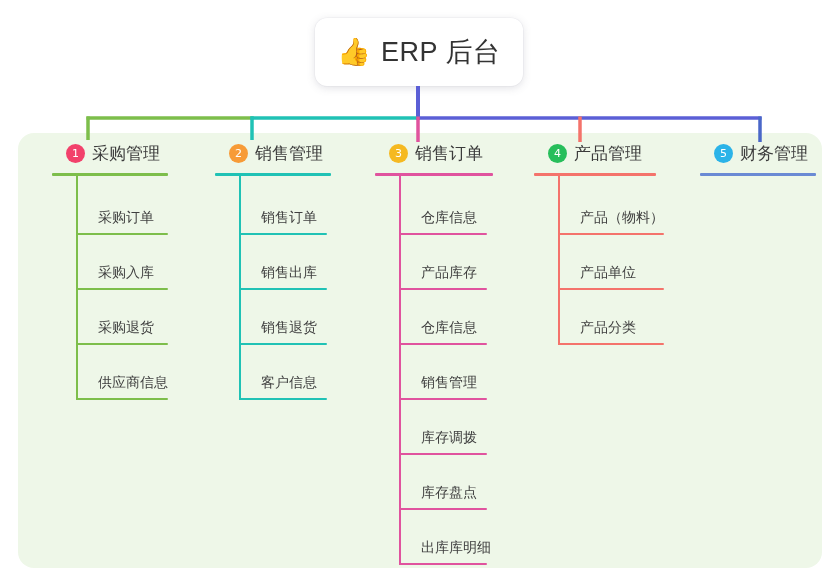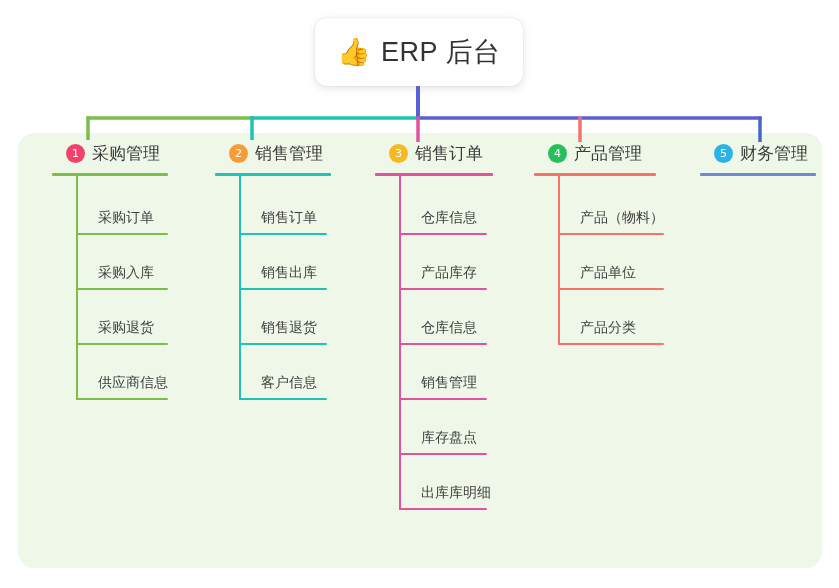--- a/index.html
+++ b/index.html
@@ -247,20 +247,24 @@
           </div>
           <div class="item">
             <span class="item-label">仓库信息</span>
             <div class="item-rule" style="background: rgb(224, 83, 158); width: 88px;"></div>
           </div>
           <div class="item">
             <span class="item-label">销售管理</span>
             <div class="item-rule" style="background: rgb(224, 83, 158); width: 88px;"></div>
           </div>
           <div class="item">
+            <span class="item-label">库存调拨</span>
+            <div class="item-rule" style="background: rgb(224, 83, 158); width: 88px;"></div>
+          </div>
+          <div class="item">
             <span class="item-label">库存盘点</span>
             <div class="item-rule" style="background: rgb(224, 83, 158); width: 88px;"></div>
           </div>
           <div class="item">
             <span class="item-label">出库库明细</span>
             <div class="item-rule" style="background: rgb(224, 83, 158); width: 88px;"></div>
           </div>
         </div>
       </div>
       <div class="column" style="left: 512px; width: 160px;">

